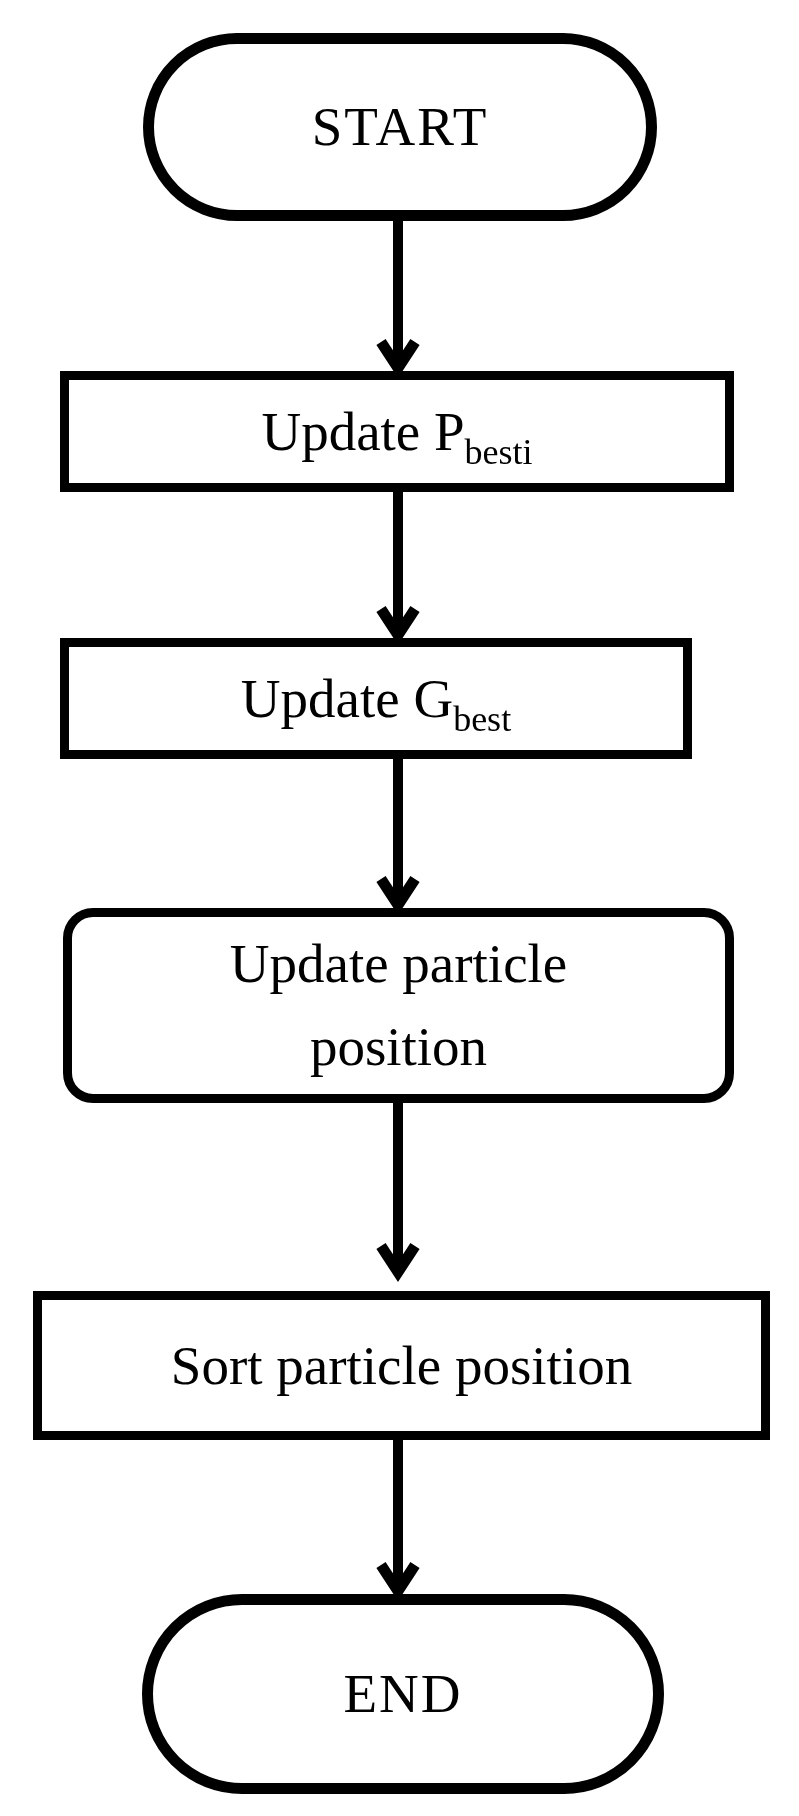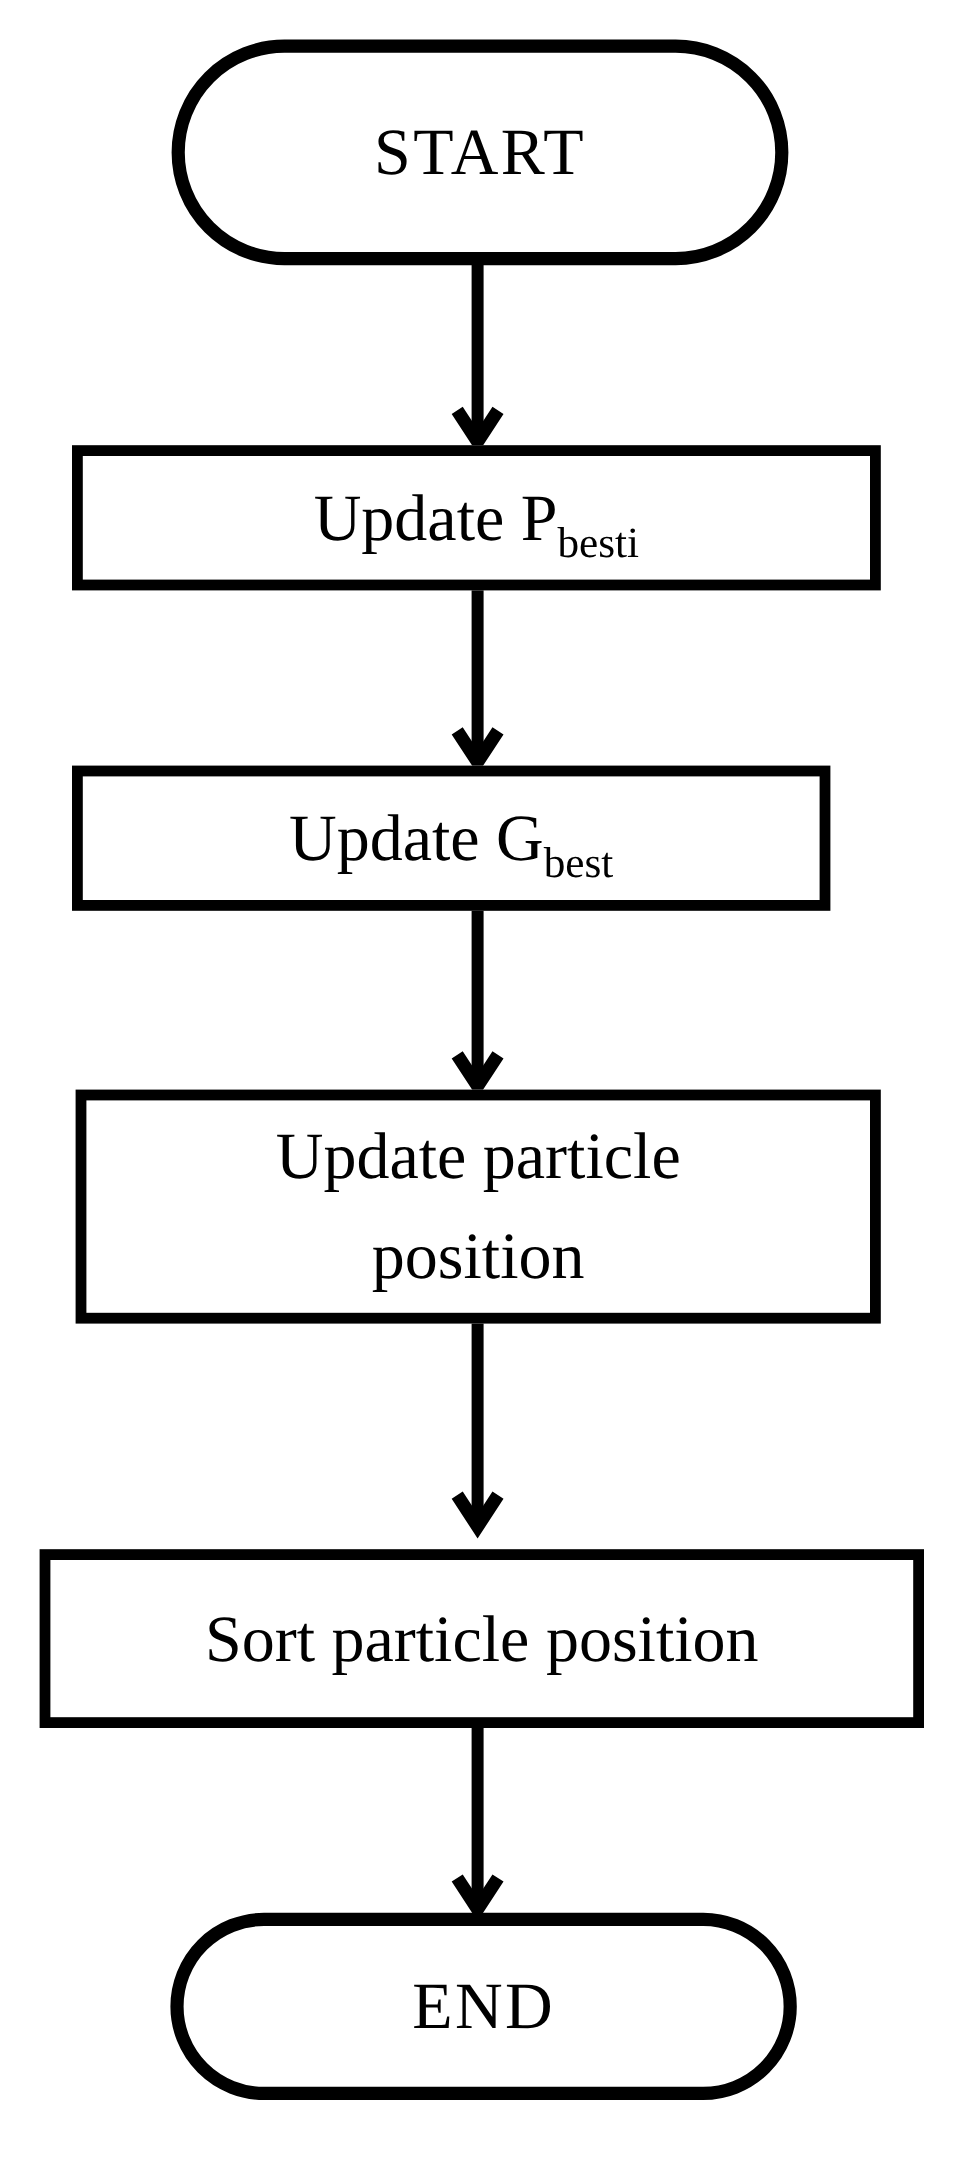--- a/index.html
+++ b/index.html
@@ -29,24 +29,24 @@
     text-align: center;
     font-size: 55px;
     line-height: 1.2;
   }
   .terminator {
     border-width: 11px;
     border-radius: 110px;
     letter-spacing: 2px;
   }
   .node-start { left: 143px; top: 33px;  width: 514px; height: 188px; }
-  .node-end   { left: 142px; top: 1594px; width: 522px; height: 156px; text-align: center; }
+  .node-end   { left: 142px; top: 1594px; width: 522px; height: 200px; text-align: center; }
   .node-pbest { left: 60px;  top: 371px; width: 674px; height: 121px; }
   .node-gbest { left: 60px;  top: 638px; width: 632px; height: 121px; }
-  .node-upp   { left: 63px;  top: 908px; width: 671px; height: 195px; }
+  .node-upp   { left: 63px;  top: 908px; width: 671px; height: 195px; border-radius: 30px; }
   .node-sort  { left: 33px;  top: 1275px; width: 737px; height: 149px; margin-top: 16px; }
   .label-wrap { display: inline-block; white-space: pre-line; line-height: 1.5; }
   .single { line-height: 1.2; }
   .sub {
     font-size: 36px;
     letter-spacing: 0;
     position: relative;
     top: 14px;
   }
 </style>

